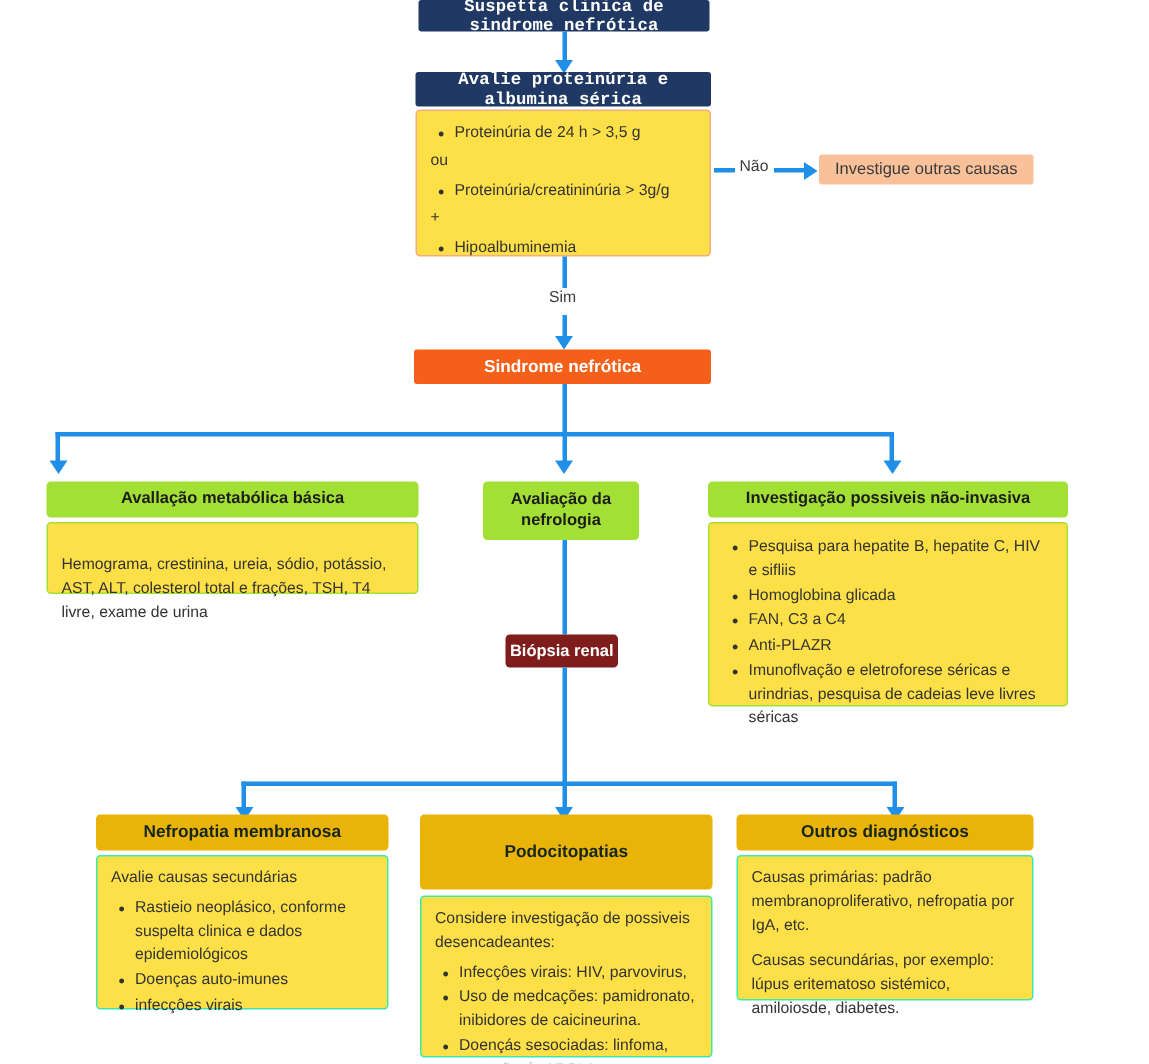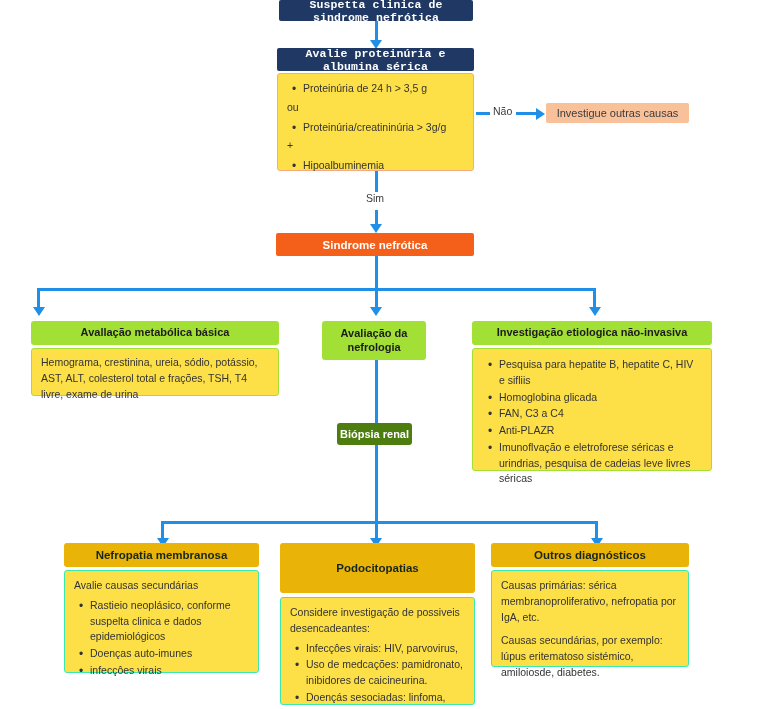--- a/index.html
+++ b/index.html
@@ -65,21 +65,21 @@
     font-size: 11px;
     display: flex;
     align-items: center;
     justify-content: center;
     text-align: center;
     border-radius: 3px;
     line-height: 1.25;
     padding: 2px 4px;
   }
   .hdr-purple {
-    background: #4d7c0f;
+    background: #7f1d1d;
     color: #ffffff;
     font-weight: bold;
     font-size: 11px;
     display: flex;
     align-items: center;
     justify-content: center;
     text-align: center;
     border-radius: 3px;
   }
   .hdr-teal {
@@ -222,39 +222,39 @@
 
   <div class="ln vline" style="left:374.5px; top:288px; height:23px;"></div>
   <div class="arrow-down" style="left:370px; top:307px;"></div>
 
   <div class="ln vline" style="left:593px; top:288px; height:23px;"></div>
   <div class="arrow-down" style="left:588.5px; top:307px;"></div>
 
   <div class="box hdr-green" style="left:31px; top:321px; width:248px; height:24px;">
     <span>Avallação metabólica básica</span>
   </div>
-  <div class="panel panel-green" style="left:31px; top:348px; width:248px; height:48px; padding:6px 9px;">
+  <div class="panel panel-green" style="left:31px; top:348px; width:248px; height:48px; padding:20px 9px;">
     <div>Hemograma, crestinina, ureia, sódio, potássio, AST, ALT, colesterol total e frações, TSH, T4 livre, exame de urina</div>
   </div>
 
   <div class="box hdr-green" style="left:322px; top:321px; width:104px; height:39px;">
     <div style="display:flex;flex-direction:column;align-items:center;justify-content:center;">
       <span>Avaliação da</span>
       <span>nefrologia</span>
     </div>
   </div>
 
   <div class="ln vline" style="left:374.5px; top:360px; height:63px;"></div>
 
   <div class="box hdr-purple" style="left:337px; top:423px; width:75px; height:22px;">
     <span>Biópsia renal</span>
   </div>
 
   <div class="box hdr-green" style="left:472px; top:321px; width:240px; height:24px;">
-    <span>Investigação etiologica não-invasiva</span>
+    <span>Investigação possiveis não-invasiva</span>
   </div>
   <div class="panel panel-green" style="left:472px; top:348px; width:240px; height:123px; padding:8px 10px;">
     <ul class="tight">
       <li>Pesquisa para hepatite B, hepatite C, HIV e sifliis</li>
       <li>Homoglobina glicada</li>
       <li>FAN, C3 a C4</li>
       <li>Anti-PLAZR</li>
       <li>Imunoflvação e eletroforese séricas e urindrias, pesquisa de cadeias leve livres séricas</li>
     </ul>
   </div>
@@ -292,17 +292,17 @@
       <li>Infecçôes virais: HIV, parvovirus,</li>
       <li>Uso de medcações: pamidronato, inibidores de caicineurina.</li>
       <li>Doençás sesociadas: linfoma, mutação de APOL1</li>
     </ul>
   </div>
 
   <div class="box hdr-teal" style="left:491px; top:543px; width:198px; height:24px;">
     <span>Outros diagnósticos</span>
   </div>
   <div class="panel panel-teal" style="left:491px; top:570px; width:198px; height:97px; padding:7px 9px;">
-    <p style="margin-bottom:8px;">Causas primárias: sérica membranoproliferativo, nefropatia por IgA, etc.</p>
+    <p style="margin-bottom:8px;">Causas primárias: padrão membranoproliferativo, nefropatia por IgA, etc.</p>
     <p>Causas secundárias, por exemplo: lúpus eritematoso sistémico, amiloiosde, diabetes.</p>
   </div>
 
 </div>
 
 </body></html>

